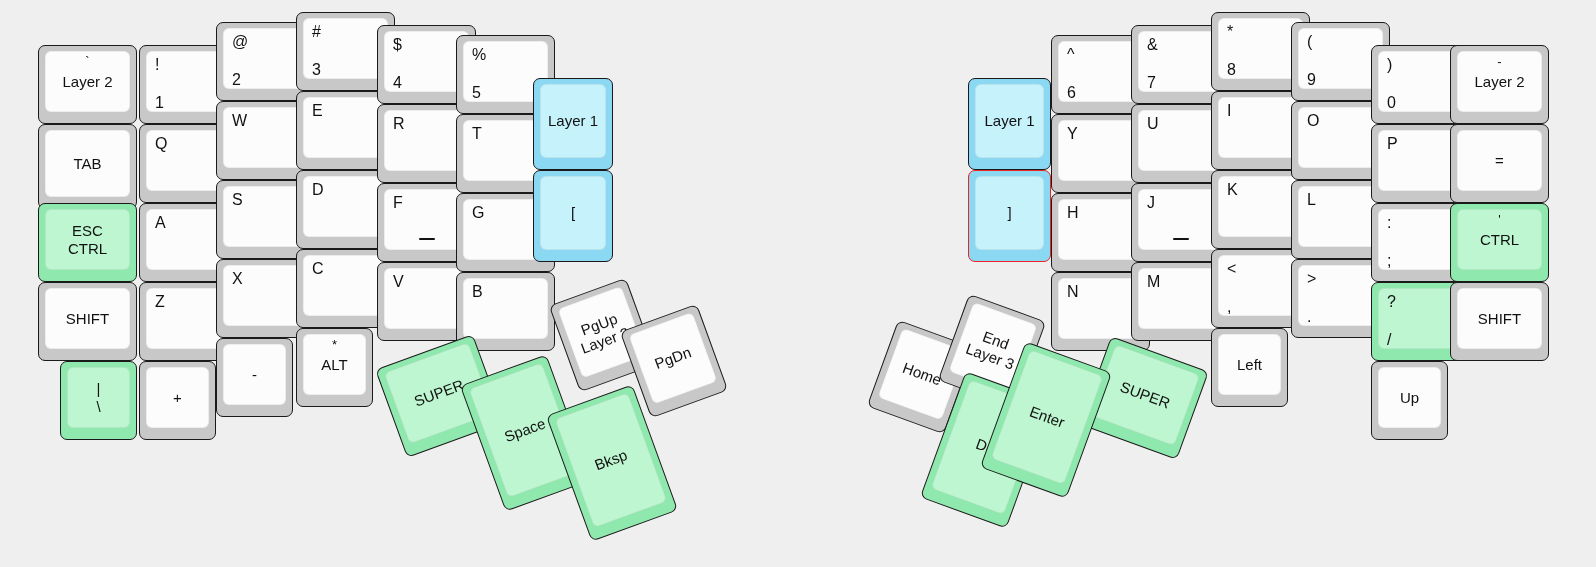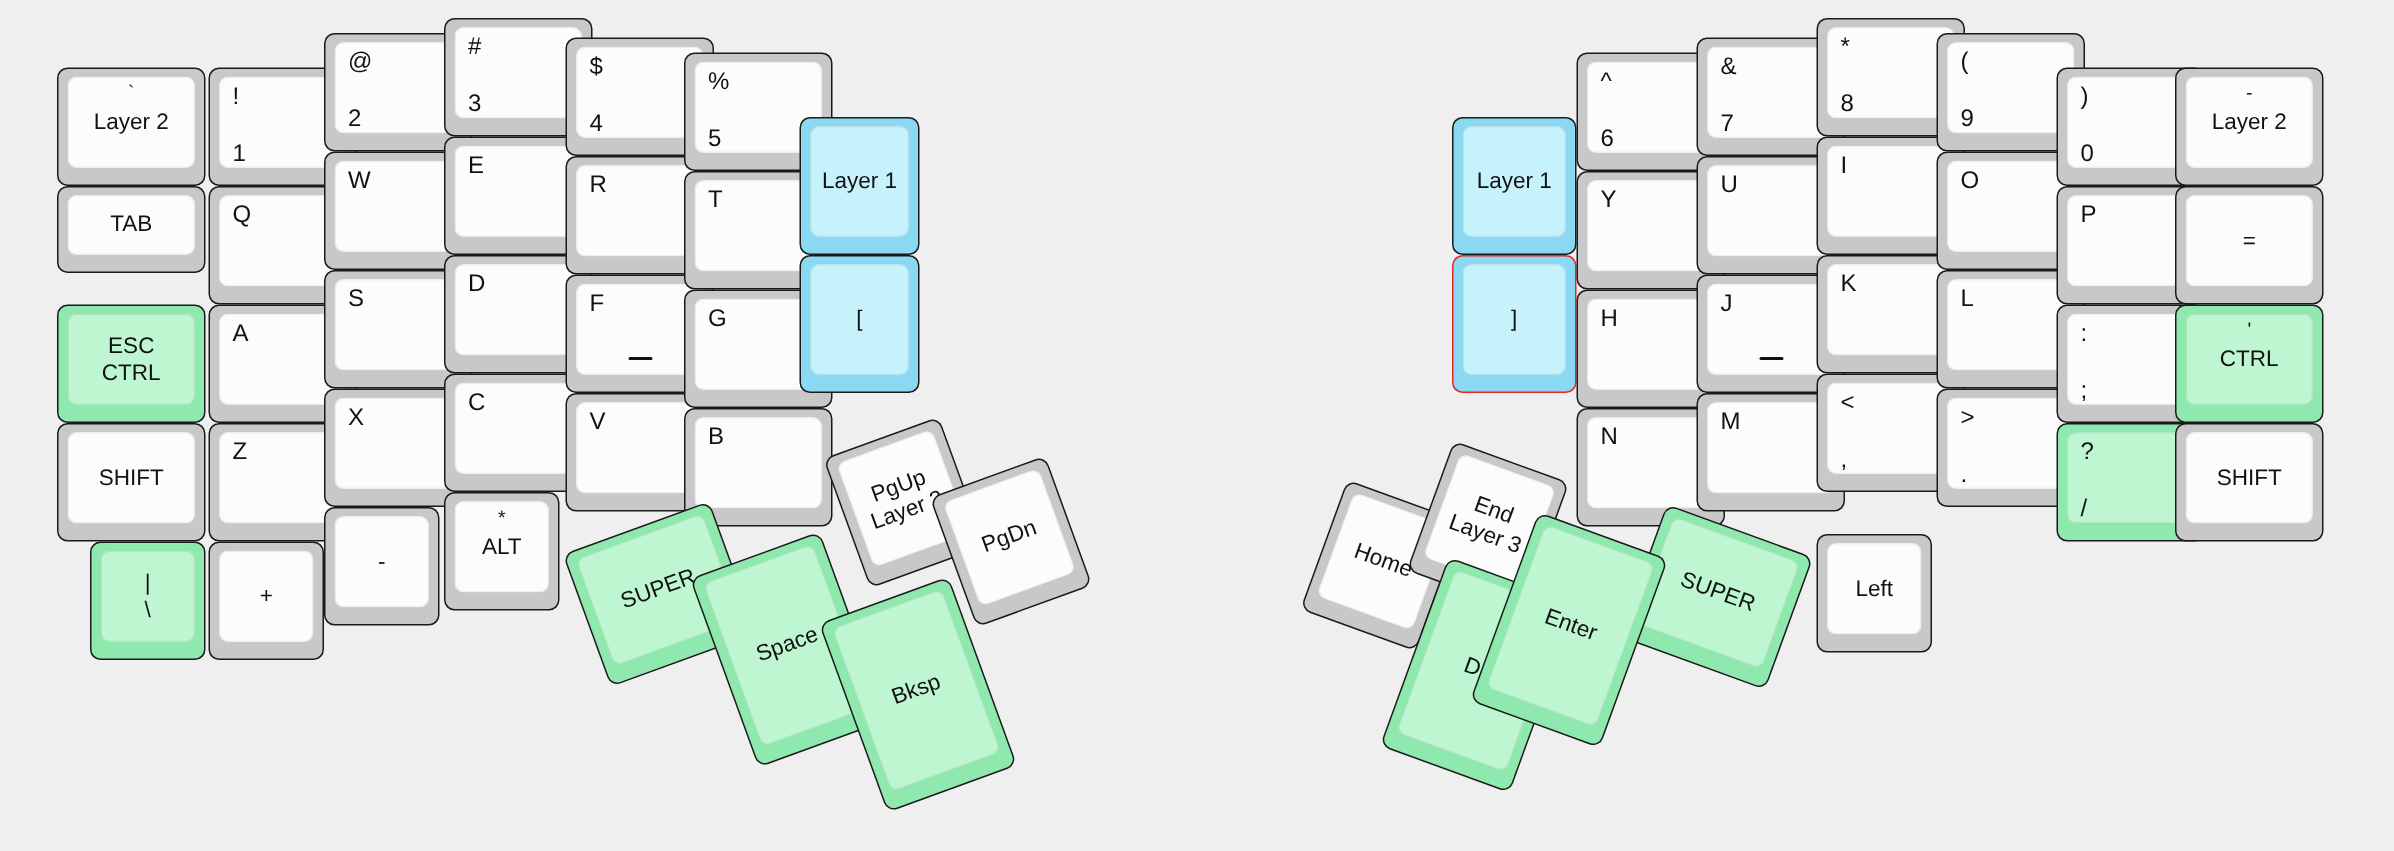--- a/index.html
+++ b/index.html
@@ -71,21 +71,21 @@
 
 <div id="board">
     <div class="key " style="left: 38px; top: 45px; width: 99px; height: 79px;">
       <div class="cap">
         <div class="legends">
           <div class="lg-tc">`</div>
           <div class="lg-mc">Layer 2</div>
         </div>
       </div>
     </div>
-    <div class="key " style="left: 38px; top: 124px; width: 99px; height: 58px;">
+    <div class="key " style="left: 38px; top: 124px; width: 99px; height: 85px;">
       <div class="cap">
         <div class="legends">
           <div class="lg-mc">TAB</div>
         </div>
       </div>
     </div>
     <div class="key k-green" style="left: 38px; top: 203px; width: 99px; height: 79px;">
       <div class="cap">
         <div class="legends">
           <div class="lg-center">
@@ -428,21 +428,21 @@
       </div>
     </div>
     <div class="key " style="left: 1211px; top: 249px; width: 99px; height: 79px;">
       <div class="cap">
         <div class="legends">
           <div class="lg-tl">&lt;</div>
           <div class="lg-bl">,</div>
         </div>
       </div>
     </div>
-    <div class="key " style="left: 1211px; top: 328px; width: 77px; height: 79px; margin-top: 28px;">
+    <div class="key " style="left: 1211px; top: 328px; width: 77px; height: 79px;">
       <div class="cap">
         <div class="legends">
           <div class="lg-mc">Left</div>
         </div>
       </div>
     </div>
     <div class="key " style="left: 1291px; top: 22px; width: 99px; height: 79px;">
       <div class="cap">
         <div class="legends">
           <div class="lg-tl">(</div>
@@ -493,20 +493,27 @@
           <div class="lg-tl">:</div>
           <div class="lg-bl">;</div>
         </div>
       </div>
     </div>
     <div class="key k-green" style="left: 1371px; top: 282px; width: 99px; height: 79px;">
       <div class="cap">
         <div class="legends">
           <div class="lg-tl">?</div>
           <div class="lg-bl">/</div>
+        </div>
+      </div>
+    </div>
+    <div class="key " style="left: 1371px; top: 361px; width: 77px; height: 79px;">
+      <div class="cap">
+        <div class="legends">
+          <div class="lg-mc">Up</div>
         </div>
       </div>
     </div>
     <div class="key " style="left: 1450px; top: 45px; width: 99px; height: 79px;">
       <div class="cap">
         <div class="legends">
           <div class="lg-tc">-</div>
           <div class="lg-mc">Layer 2</div>
         </div>
       </div>

